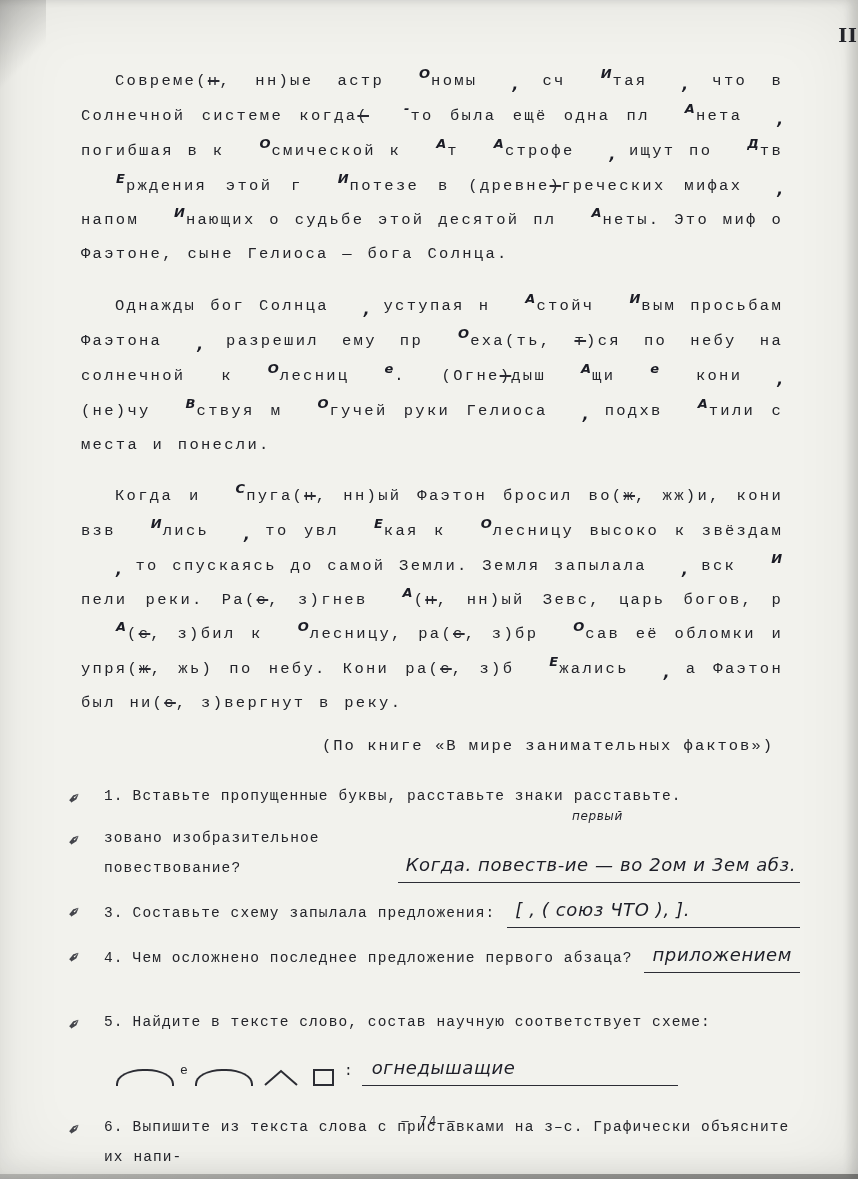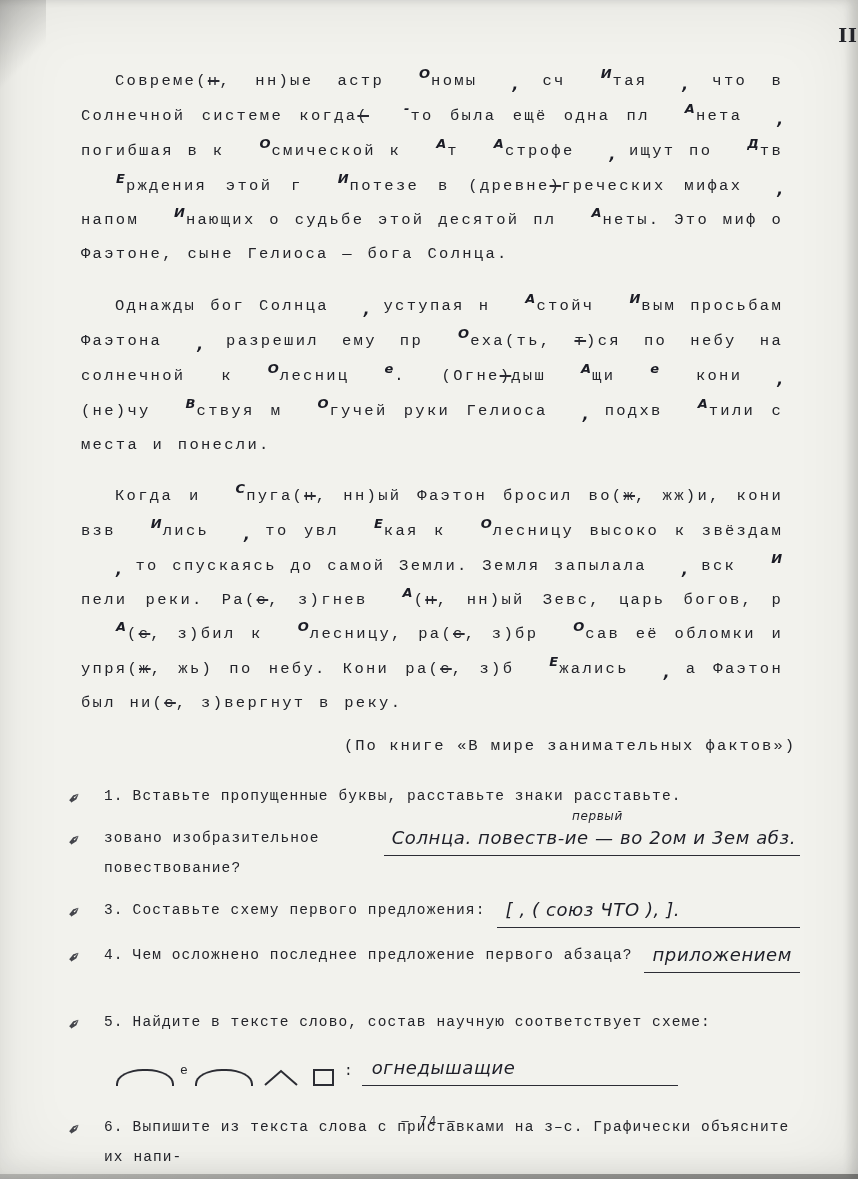--- a/index.html
+++ b/index.html
@@ -38,33 +38,33 @@
   .para{margin:17px;text-indent:34px;}
   .tw{}
   .st{text-decoration:line-through;text-decoration-thickness:2px;text-decoration-color:#2a2b33;}
   .hw{
     font-family:"DejaVu Sans",sans-serif;font-style:italic;font-weight:bold;
     font-size:13px;color:#1b1c25;position:relative;top:-7px;
     letter-spacing:0;display:inline-block;margin:0 1px;
   }
   .hw-c{top:5px;font-size:15px;margin:0 0 0 1px;}
   .attribution{
-    margin:4px 62px 0 64px;text-align:right;
+    margin:4px 84px 0 64px;text-align:right;
     font-size:15.5px;letter-spacing:2px;
   }
   .exercises{margin:26px 58px 0 104px;font-size:14.5px;letter-spacing:1.1px;}
   .ex{position:relative;margin-bottom:12px;line-height:30px;}
   .pen{
     position:absolute;left:-36px;top:2px;
     font-size:16px;color:#45464c;display:inline-block;
     transform:rotate(-42deg);
     font-family:"DejaVu Sans",sans-serif;font-style:normal;
   }
   .num{margin-right:9px;}
-  .q-line{display:flex;align-items:flex-start;}
+  .q-line{display:flex;align-items:flex-end;}
   .answer-fill{
     flex:1;margin-left:12px;padding:0 4px 2px 8px;
     border-bottom:1.8px solid #2c2d35;white-space:nowrap;
   }
   .hand{
     font-family:"DejaVu Sans",sans-serif;font-style:italic;
     color:#1e1f28;font-size:18px;letter-spacing:0.6px;
   }
   .note-above{
     position:absolute;top:-15px;left:468px;
@@ -115,28 +115,28 @@
     <div class="ex">
       <span class="pen">✒</span>
       <span class="num">1.</span><span>Вставьте пропущенные буквы, расставьте знаки расставьте.</span>
     </div>
 
     <div class="ex">
       <span class="pen">✒</span>
       <div class="note-above hand">первый</div>
       <div class="q-line">
         <span>зовано изобразительное повествование?</span>
-        <span class="answer-fill hand">Солнца. повеств-ие — во 2ом и 3ем абз.</span>
+        <span class="answer-fill hand">Когда. повеств-ие — во 2ом и 3ем абз.</span>
       </div>
     </div>
 
     <div class="ex">
       <span class="pen">✒</span>
       <div class="q-line">
-        <span><span class="num">3.</span><span>Составьте схему первого предложения:</span></span>
+        <span><span class="num">3.</span><span>Составьте схему запылала предложения:</span></span>
         <span class="answer-fill hand">[ , ( союз ЧТО ), ].</span>
       </div>
     </div>
 
     <div class="ex">
       <span class="pen">✒</span>
       <div class="q-line">
         <span><span class="num">4.</span><span>Чем осложнено последнее предложение первого абзаца?</span></span>
         <span class="answer-fill hand">приложением</span>
       </div>

